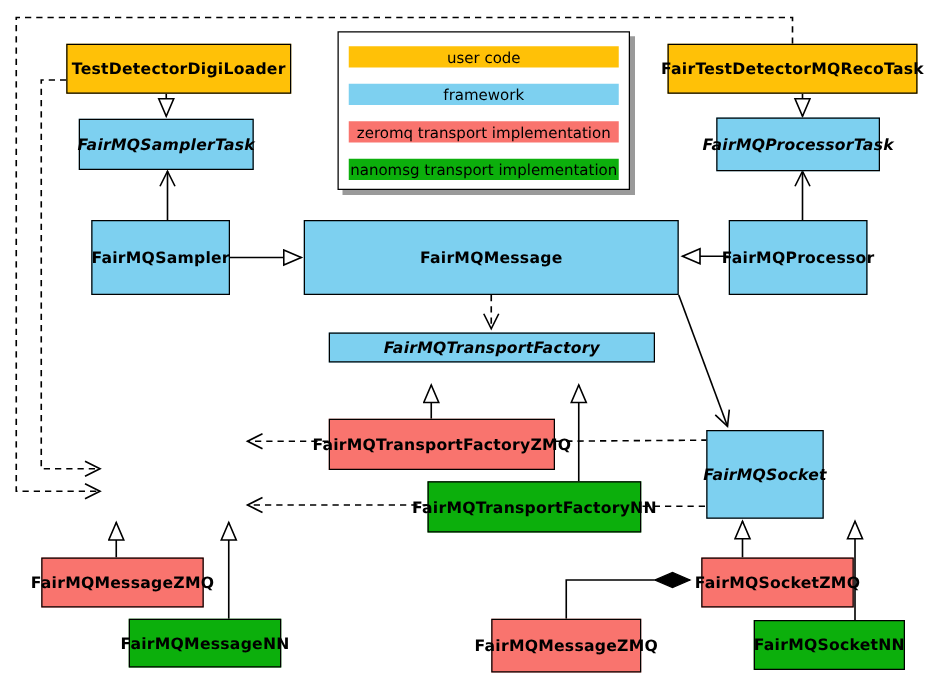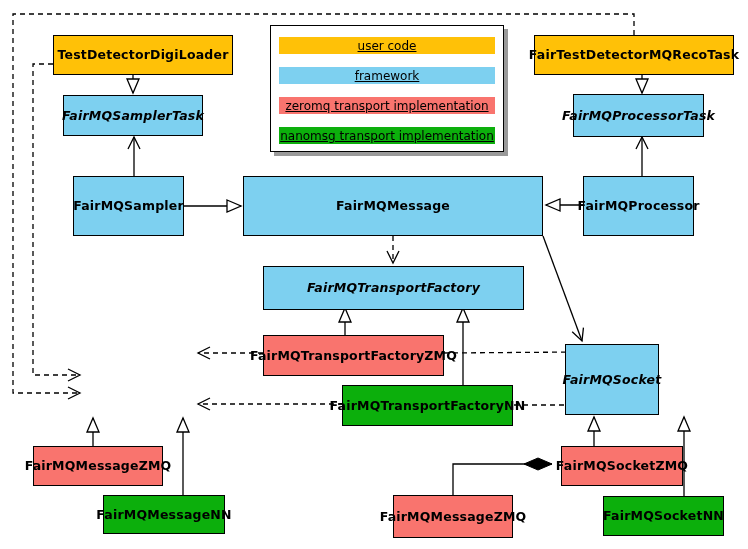--- a/index.html
+++ b/index.html
@@ -32,21 +32,21 @@
     box-sizing:border-box;
     background:#fff;border:1.5px solid #000;
     box-shadow:4px 4px 0 #9a9a9a;
     display:flex;flex-direction:column;
     justify-content:flex-start;
     padding:11px 8px 8px 8px;gap:13px;
   }
   .legend-item{
     height:17px;flex:0 0 17px;
     display:flex;align-items:center;justify-content:center;
-    font-size:12px;font-weight:normal;color:#000;text-decoration:underline;
+    font-size:12px;font-weight:normal;color:#000;
   }
   .lg-user{background:var(--c-user-code,#FFC107);}
   .lg-framework{background:var(--c-framework,#7DD0F0);}
   .lg-zeromq{background:var(--c-zeromq,#F9746E);}
   .lg-nanomsg{background:var(--c-nanomsg,#0CAF0C);}
   #edges line,#edges polyline{stroke:var(--c-line,#000);stroke-width:1.3;fill:none;}
   #edges .dashed{stroke-dasharray:5,4;}
 </style>
 </head>
 <body>
@@ -99,21 +99,21 @@
     <div class="legend-item lg-nanomsg">nanomsg transport implementation</div>
   </div>
 
   <div class="node cat-user" style="left:53px;top:35px;width:180px;height:40px">TestDetectorDigiLoader</div>
   <div class="node cat-user" style="left:534px;top:35px;width:200px;height:40px">FairTestDetectorMQRecoTask</div>
   <div class="node cat-framework abstract" style="left:63px;top:95px;width:140px;height:41px">FairMQSamplerTask</div>
   <div class="node cat-framework abstract" style="left:573px;top:94px;width:131px;height:43px">FairMQProcessorTask</div>
   <div class="node cat-framework" style="left:73px;top:176px;width:111px;height:60px">FairMQSampler</div>
   <div class="node cat-framework" style="left:243px;top:176px;width:300px;height:60px">FairMQMessage</div>
   <div class="node cat-framework" style="left:583px;top:176px;width:111px;height:60px">FairMQProcessor</div>
-  <div class="node cat-framework abstract" style="left:263px;top:266px;width:261px;height:44px">FairMQTransportFactory</div>
+  <div class="node cat-framework abstract" style="left:263px;top:266px;width:261px;height:24px">FairMQTransportFactory</div>
   <div class="node cat-zeromq" style="left:263px;top:335px;width:181px;height:41px">FairMQTransportFactoryZMQ</div>
   <div class="node cat-nanomsg" style="left:342px;top:385px;width:171px;height:41px">FairMQTransportFactoryNN</div>
   <div class="node cat-framework abstract" style="left:565px;top:344px;width:94px;height:71px">FairMQSocket</div>
   <div class="node cat-zeromq" style="left:33px;top:446px;width:130px;height:40px">FairMQMessageZMQ</div>
   <div class="node cat-nanomsg" style="left:103px;top:495px;width:122px;height:39px">FairMQMessageNN</div>
   <div class="node cat-zeromq" style="left:561px;top:446px;width:122px;height:40px">FairMQSocketZMQ</div>
   <div class="node cat-zeromq" style="left:393px;top:495px;width:120px;height:43px">FairMQMessageZMQ</div>
   <div class="node cat-nanomsg" style="left:603px;top:496px;width:121px;height:40px">FairMQSocketNN</div>
 
 </div>

